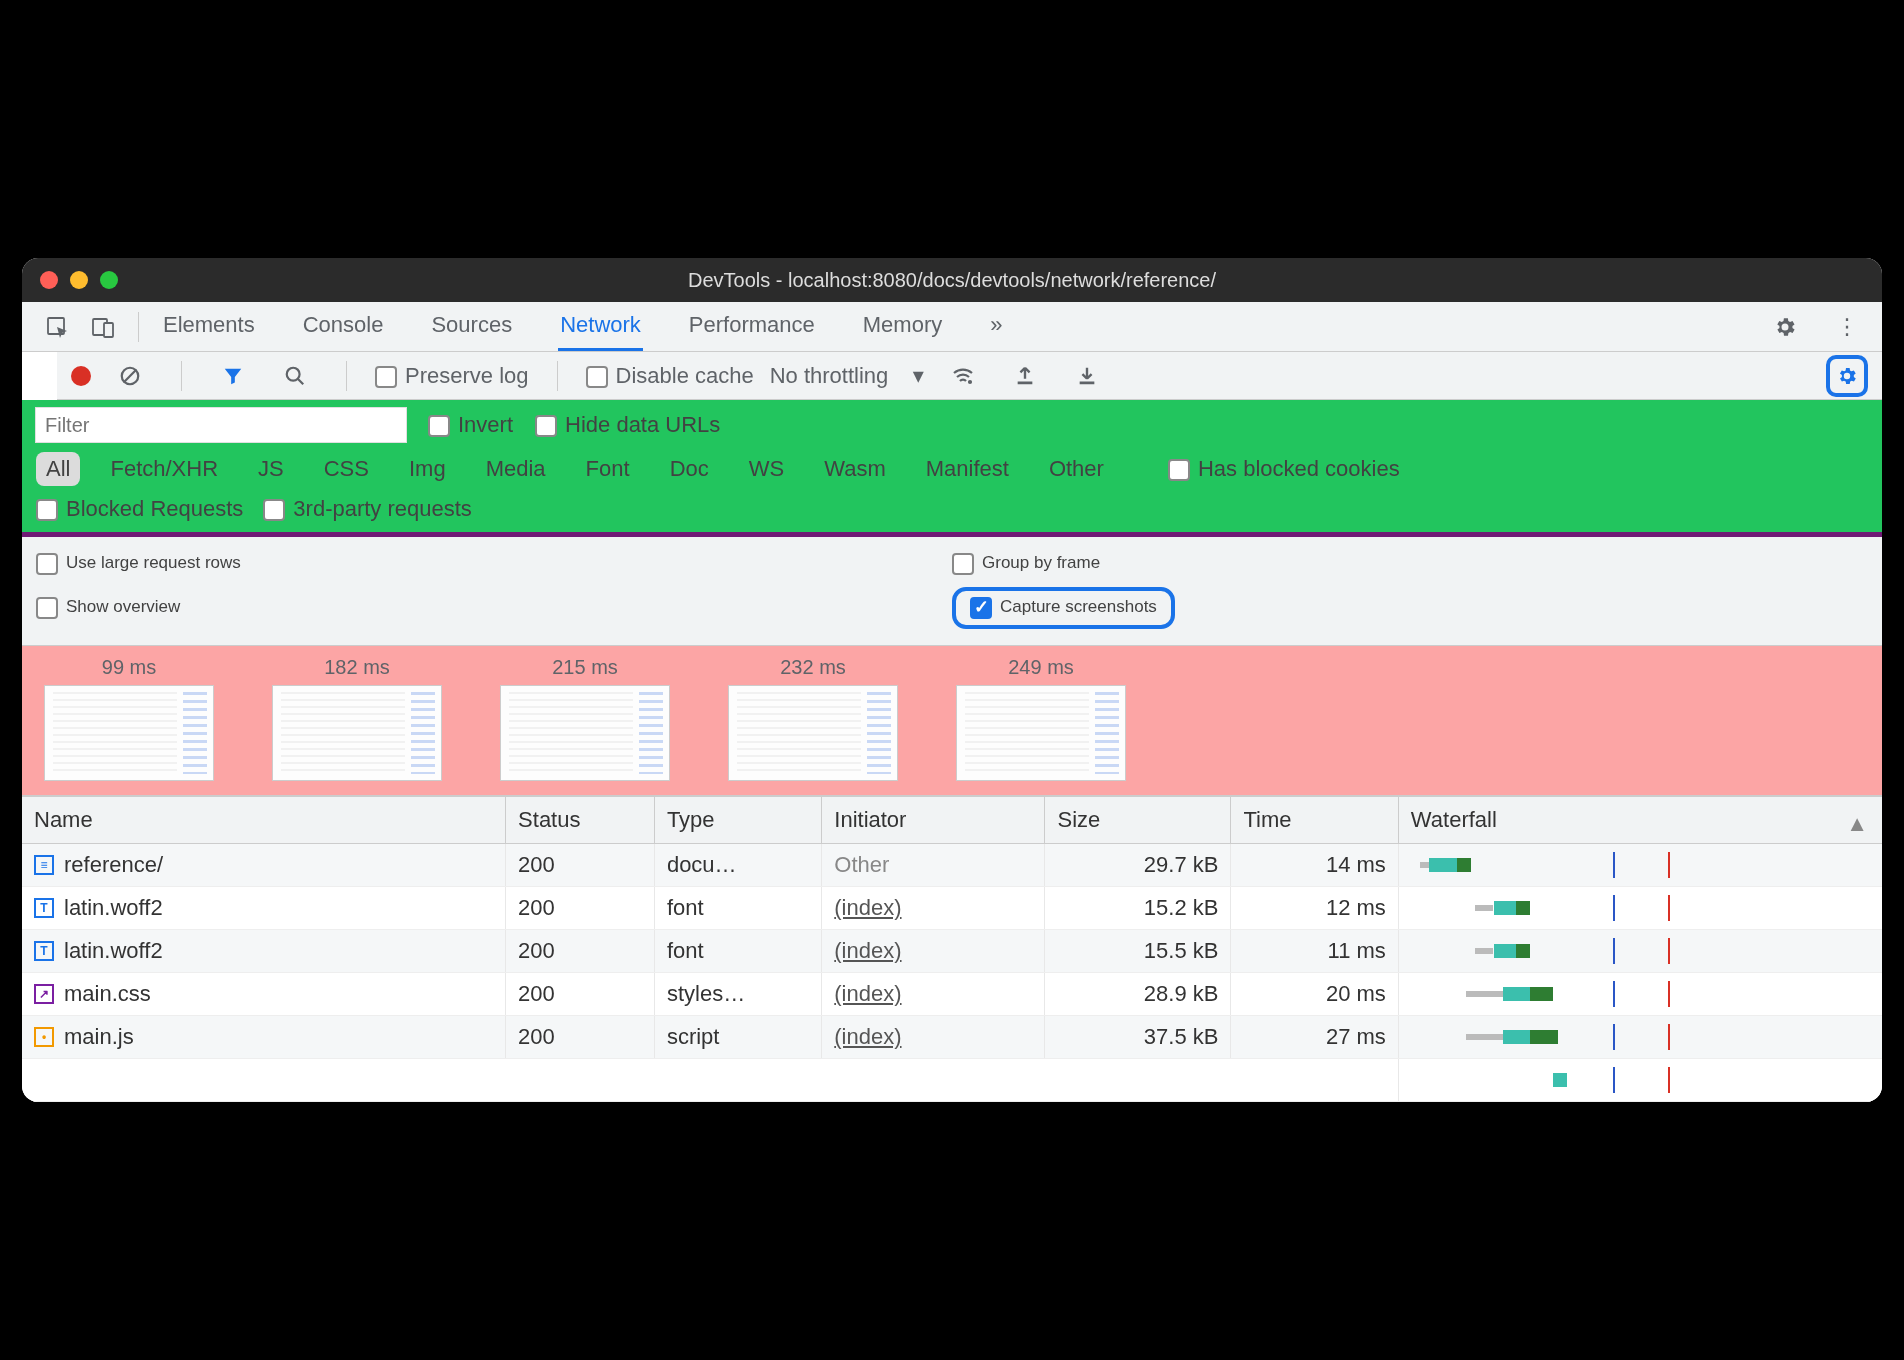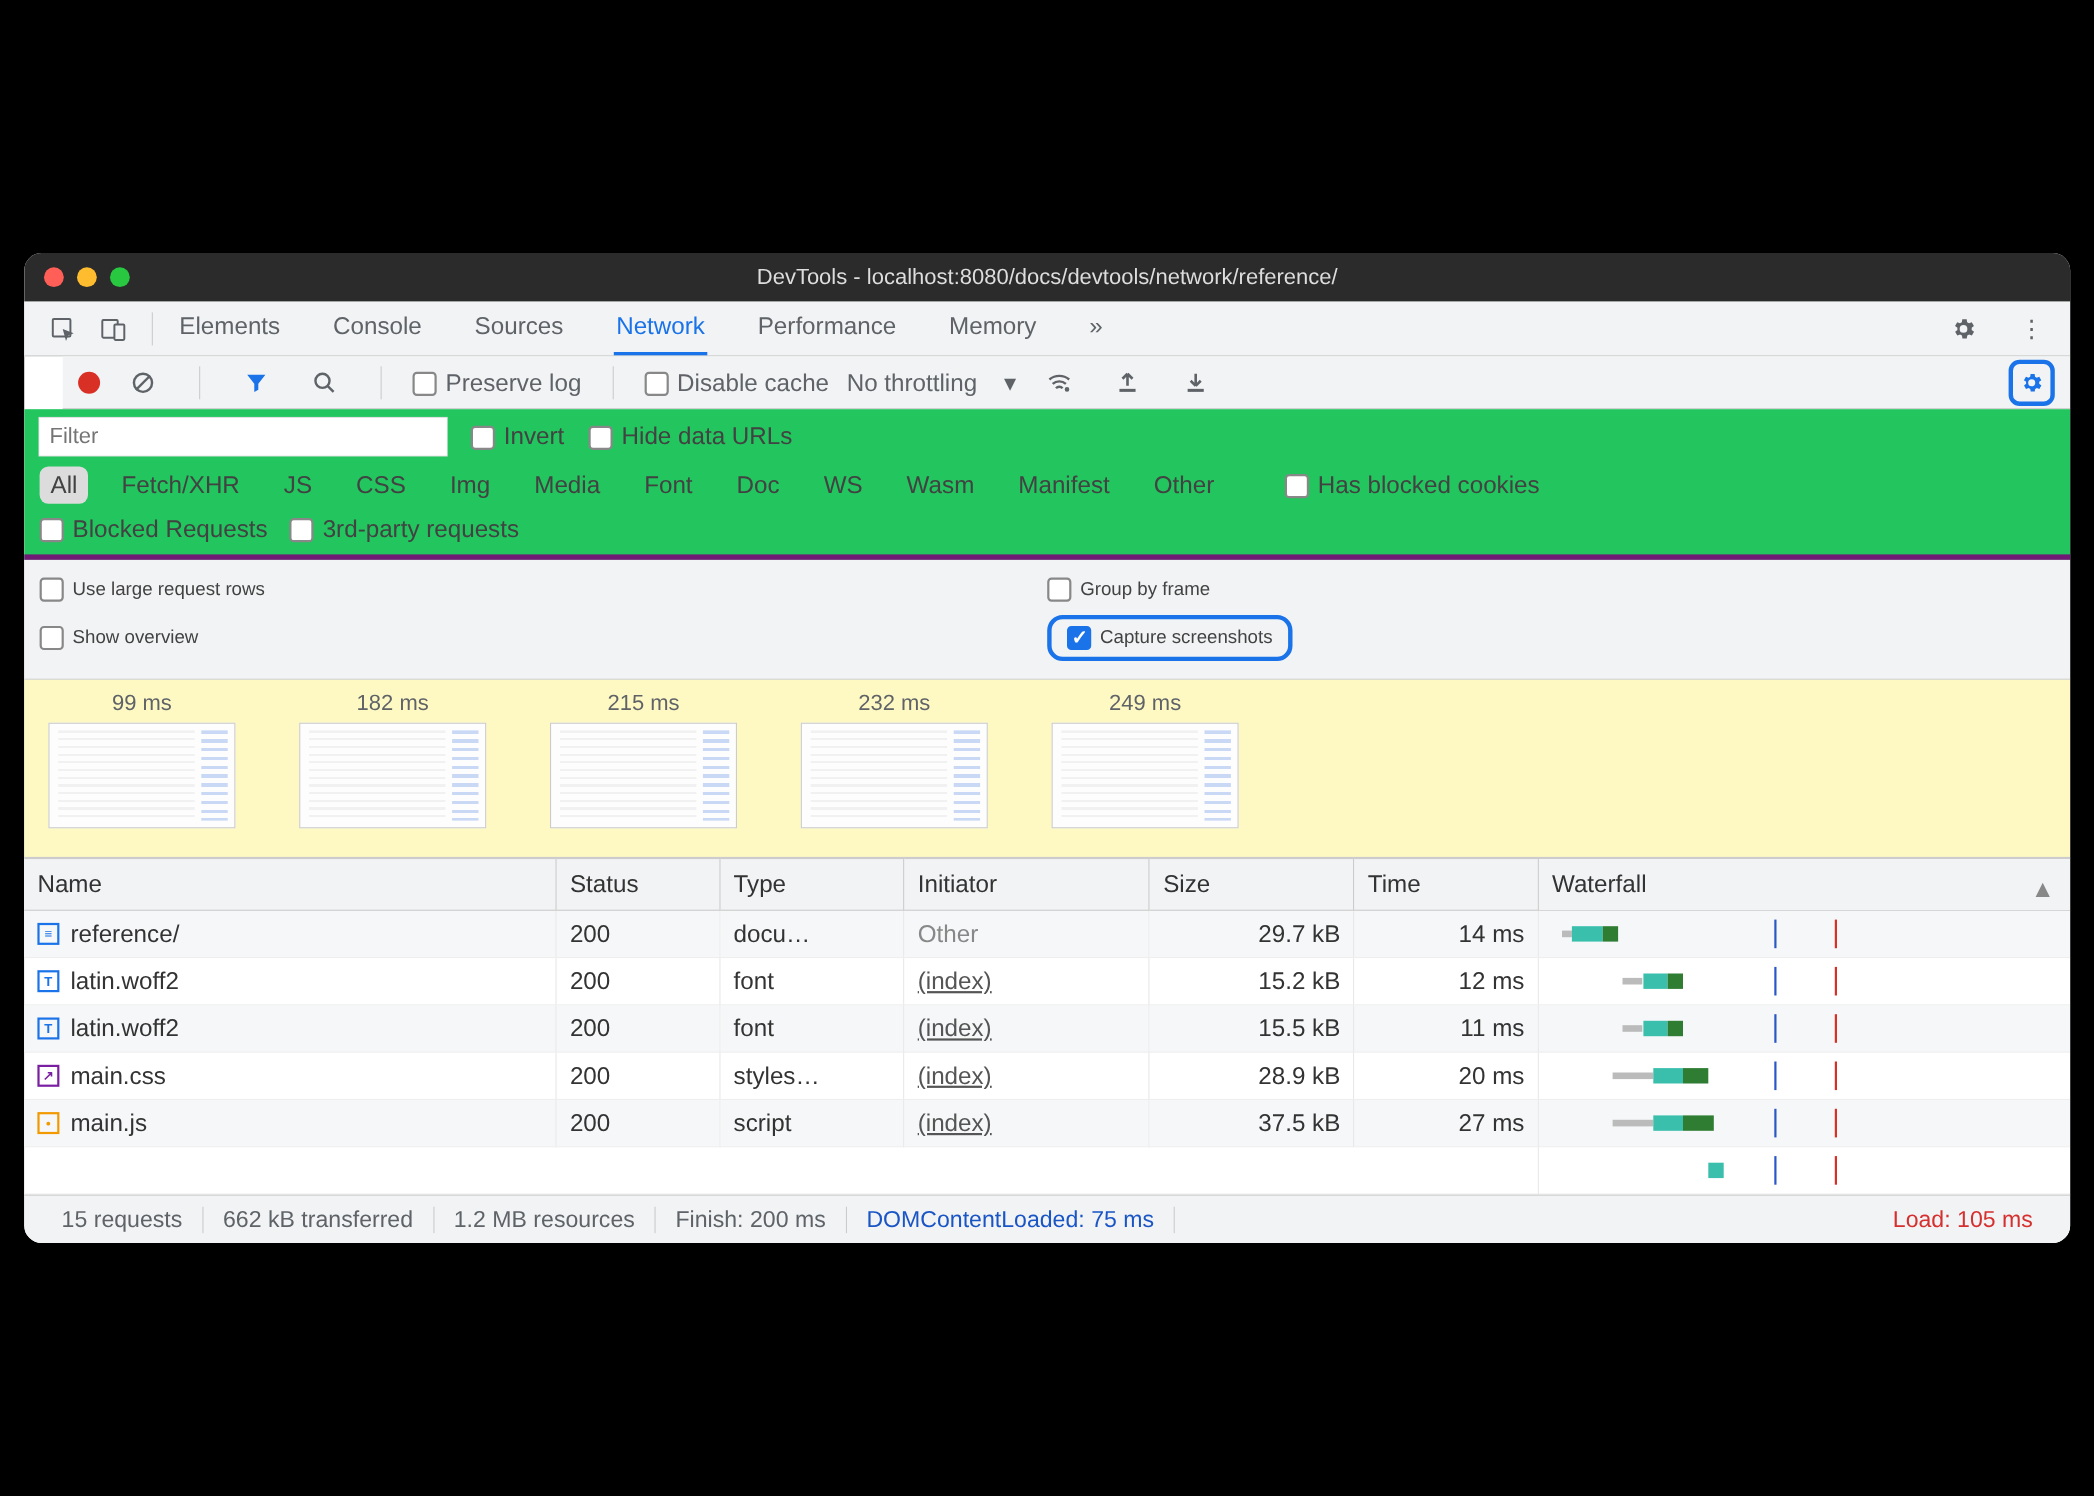--- a/index.html
+++ b/index.html
@@ -121,22 +121,22 @@
 .highlight-ring {
   border: 4px solid #1a73e8;
   border-radius: 14px;
   padding: 6px 14px;
   display:flex; align-items:center; gap:10px;
 }
 
 .shots {
   display: flex;
   gap: 58px;
-  padding: 10px 22px 26px 22px;
-  background: #fef9c3;
+  padding: 10px 22px 14px 22px;
+  background: #fca5a5;
   border-bottom: 1px solid #ccc;
 }
 .shot { width: 170px; text-align:center; }
 .shot .ts { font-size: 20px; color: #5f6368; margin-bottom: 6px; }
 .shot .thumb {
   height: 96px;
   border: 1px solid #ccc;
   background: #fdfdfd;
   position: relative;
   overflow:hidden;
@@ -566,26 +566,13 @@
                   <div class="blue" style="left:44%"></div>
                   <div class="red" style="left:56%"></div>
                 </div>
               </div>
             </td>
           </tr>
         </tbody>
     </table>
   </div>
 
-  <div class="status-bar">
-    <div class="seg">15 requests</div>
-    <div class="divv"></div>
-    <div class="seg">662 kB transferred</div>
-    <div class="divv"></div>
-    <div class="seg">1.2 MB resources</div>
-    <div class="divv"></div>
-    <div class="seg">Finish: 200 ms</div>
-    <div class="divv"></div>
-    <div class="seg dom">DOMContentLoaded: 75 ms</div>
-    <div class="divv"></div>
-    <div class="seg load">Load: 105 ms</div>
-  </div>
 </div>
 
 </body></html>

